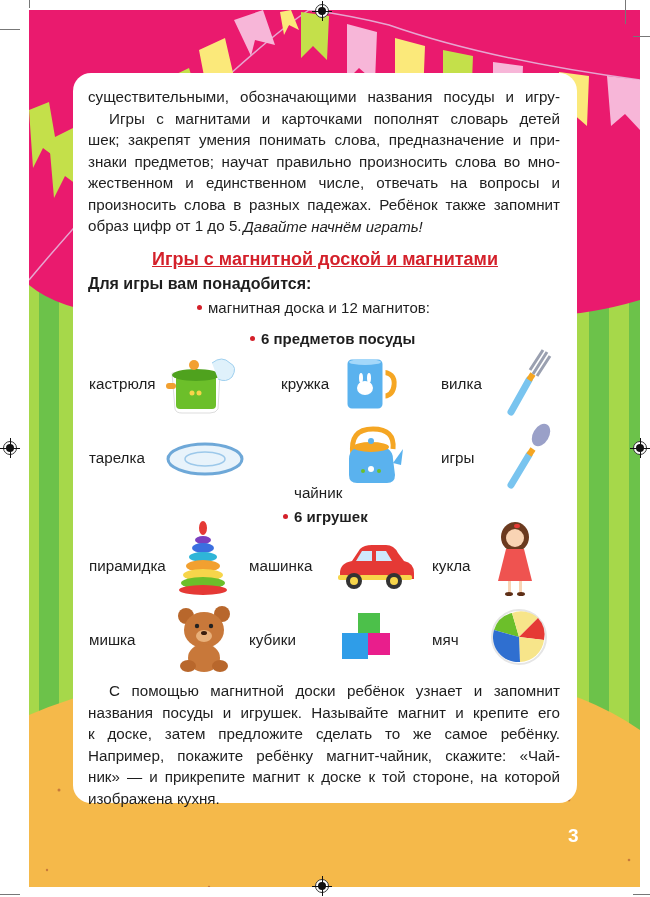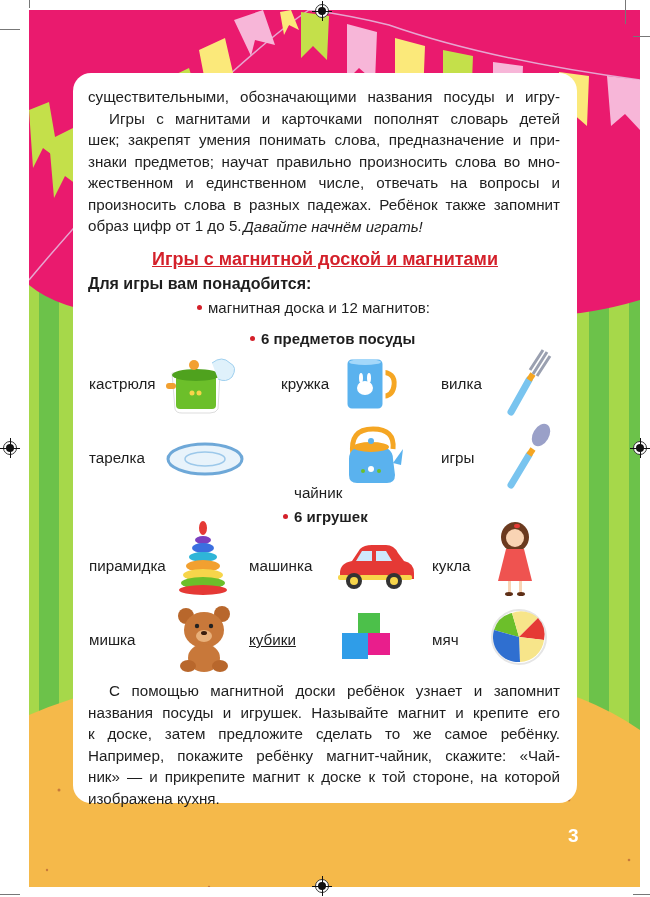--- a/index.html
+++ b/index.html
@@ -202,21 +202,21 @@
     <circle cx="48" cy="10" r="8" fill="#b8672c"></circle>
   <ellipse cx="30" cy="26" rx="20" ry="18" fill="#c8783a"></ellipse>
   <ellipse cx="30" cy="32" rx="8" ry="6" fill="#e8b07a"></ellipse>
   <circle cx="23" cy="22" r="2.2" fill="#222"></circle>
     <circle cx="37" cy="22" r="2.2" fill="#222"></circle>
   <ellipse cx="30" cy="29" rx="3" ry="2" fill="#3a1e0e"></ellipse>
   <ellipse cx="30" cy="54" rx="16" ry="14" fill="#c8783a"></ellipse>
   <ellipse cx="14" cy="62" rx="8" ry="6" fill="#b8672c"></ellipse>
     <ellipse cx="46" cy="62" rx="8" ry="6" fill="#b8672c"></ellipse>
 </svg>
-<div class="lbl" style="left:249px;top:631px;text-decoration:underline;">кубики</div>
+<div class="lbl" style="left:249px;top:631px;">кубики</div>
 <svg class="ico" style="left:338px;top:609px;" width="62" height="55" viewBox="0 0 62 55">
   <rect x="20" y="4" width="22" height="20" fill="#4cc04a"></rect>
   <rect x="4" y="24" width="26" height="26" fill="#2f9de8"></rect>
   <rect x="30" y="24" width="22" height="22" fill="#e91e8c"></rect>
 </svg>
 <div class="lbl" style="left:432px;top:631px;">мяч</div>
 <svg class="ico" style="left:490px;top:608px;" width="58" height="58" viewBox="0 0 58 58">
   <circle cx="29" cy="29" r="27" fill="#fff" stroke="#e5e5e5" stroke-width="2"></circle>
   <path d="M29 29 L4 22 A25 25 0 0 1 22 5 Z" fill="#6cbf2a"></path>
   <path d="M29 29 L22 5 A25 25 0 0 1 48 10 Z" fill="#f7e58a"></path>

